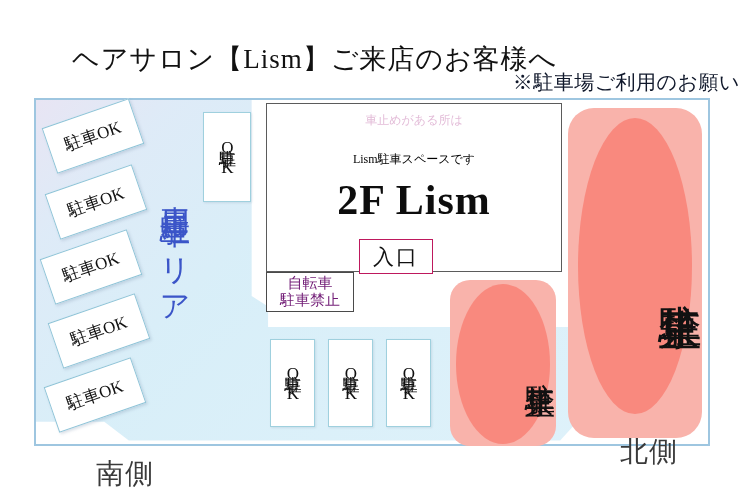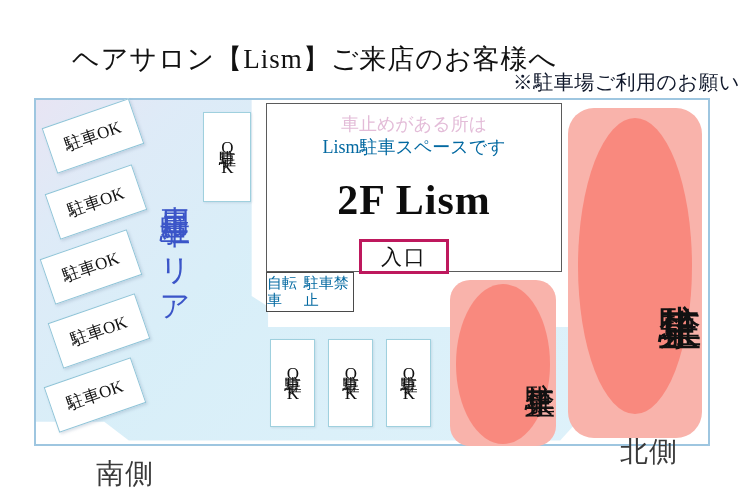--- a/index.html
+++ b/index.html
@@ -162,50 +162,50 @@
     background: #ffffff;
     border: 1px solid #5b5b5b;
     box-sizing: border-box;
   }
   #building-note {
     position: absolute;
     left: 0;
     right: 0;
     top: 9px;
     text-align: center;
-    font-size: 18px;
+    font-size: 12px;
     line-height: 1.28;
     font-family: "Liberation Serif", "DejaVu Serif", serif;
     color: #dcb8e6;
     letter-spacing: 0px;
   }
   #building-note .note-line-1 { display: block; color: #e3bcd8; }
-  #building-note .note-line-2 { display: block; color: #0369a1; }
+  #building-note .note-line-2 { display: block; color: #000000; margin-top: 24px; }
   #building-name {
     position: absolute;
     left: 0;
     right: 0;
     top: 72px;
     text-align: center;
     font-size: 42px;
     font-weight: bold;
     font-family: "Liberation Serif", "DejaVu Serif", serif;
     color: #0d0d0d;
     letter-spacing: 1px;
   }
 
   
   #entrance-box {
     position: absolute;
     left: 359px;
     top: 239px;
-    width: 90px;
+    width: 74px;
     height: 35px;
     background: #ffffff;
-    border: 3px solid #be185d;
+    border: 1px solid #be185d;
     box-sizing: border-box;
     display: flex;
     align-items: center;
     justify-content: center;
     font-size: 21px;
     font-family: "Liberation Serif", "DejaVu Serif", serif;
     color: #111111;
     letter-spacing: 2px;
   }
 
@@ -213,27 +213,27 @@
   #bicycle-box {
     position: absolute;
     left: 266px;
     top: 272px;
     width: 88px;
     height: 40px;
     background: #ffffff;
     border: 1px solid #4a4a4a;
     box-sizing: border-box;
     display: flex;
-    flex-direction: row;
+    flex-direction: column;
     align-items: center;
     justify-content: center;
     font-size: 15px;
     line-height: 1.12;
     font-family: "Liberation Serif", "DejaVu Serif", serif;
-    color: #0369a1;
+    color: #701a75;
     letter-spacing: 0px;
   }
 
   
   .no-parking-zone {
     position: absolute;
   }
   .no-parking-panel {
     position: absolute;
     inset: 0;

